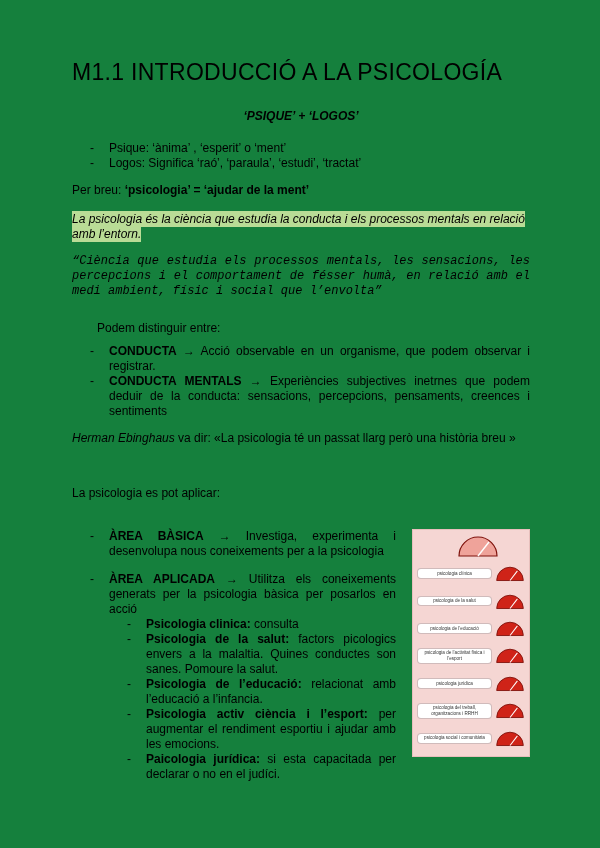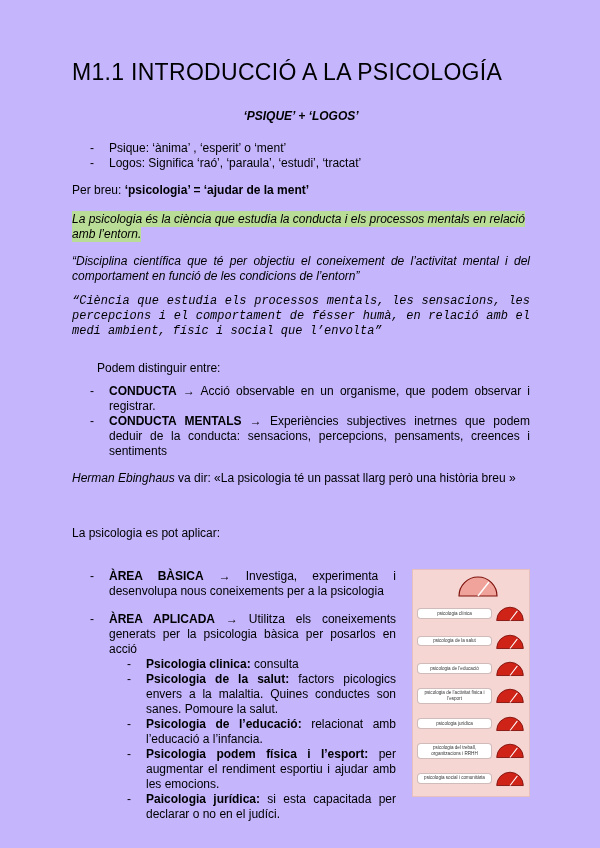--- a/index.html
+++ b/index.html
@@ -6,21 +6,21 @@
   html,body { background:#ffffff; }
   body {
     width:600px; height:848px;
     font-family:"Liberation Sans", sans-serif;
     color:#000;
     overflow:hidden;
   }
   .page {
     width:600px; height:848px;
     padding:58px 70px 40px 72px;
-    background:#c4b5fd;
+    background:#15803d;
     position:relative;
   }
   .title {
     font-size:23px; font-weight:400; letter-spacing:.3px;
     line-height:28px; margin-bottom:24px;
     white-space:nowrap;
   }
   .subtitle {
     text-align:center; font-size:12px; font-weight:bold; font-style:italic;
     line-height:13px; margin-bottom:18px;
@@ -93,21 +93,20 @@
 
   <ul class="dash">
     <li><span>Psique: ‘ànima’ , ‘esperit’ o ‘ment’</span></li>
     <li><span>Logos: Significa ‘raó’, ‘paraula’, ‘estudi’, ‘tractat’</span></li>
   </ul>
 
   <p class="para"><span>Per breu: </span><span class="b">‘psicologia’ = ‘ajudar de la ment’</span></p>
 
   <p class="body-text hl-wrap"><span class="hl">La psicologia és la ciència que estudia la conducta i els processos mentals en relació amb l’entorn.</span></p>
 
-  <p class="body-text quote">“Disciplina científica que té per objectiu el coneixement de l’activitat mental i del comportament en funció de les condicions de l’entorn”</p>
 
   <p class="body-text quote last">“Ciència que estudia els processos mentals, les sensacions, les percepcions i el comportament de fésser humà, en relació amb el medi ambient, físic i social que l’envolta”</p>
 
   <p class="body-text heading-line">Podem distinguir entre:</p>
 
   <ul class="dash distinguish">
     <li><span class="b">CONDUCTA</span><span> → Acció observable en un organisme, que podem observar i registrar.</span></li>
     <li><span class="b">CONDUCTA MENTALS</span><span> → Experiències subjectives inetrnes que podem deduir de la conducta: sensacions, percepcions, pensaments, creences i sentiments</span></li>
   </ul>
 
@@ -118,21 +117,21 @@
   <div class="columns">
 
     <div class="col-left">
       <ul class="dash">
         <li class="area-item"><span class="b">ÀREA BÀSICA</span><span> → Investiga, experimenta i desenvolupa nous coneixements per a la psicologia</span></li>
         <li class="area-item second"><span class="b">ÀREA APLICADA</span><span> → Utilitza els coneixements generats per la psicologia bàsica per posarlos en acció</span>
           <ul class="dash2">
             <li><span class="b">Psicologia clinica:</span><span> consulta</span></li>
             <li><span class="b">Psicologia de la salut:</span><span> factors picologics envers a la malaltia. Quines conductes son sanes. Pomoure la salut.</span></li>
             <li><span class="b">Psicologia de l’educació:</span><span> relacionat amb l’educació a l’infancia.</span></li>
-            <li><span class="b">Psicologia podem física i l’esport:</span><span> per augmentar el rendiment esportiu i ajudar amb les emocions.</span></li>
+            <li><span class="b">Psicologia activ ciència i l’esport:</span><span> per augmentar el rendiment esportiu i ajudar amb les emocions.</span></li>
             <li><span class="b">Paicologia jurídica:</span><span> si esta capacitada per declarar o no en el judíci.</span></li>
           </ul>
         </li>
       </ul>
     </div>
 
     <aside class="figure">
       <div class="fig-header">
         <svg class="gauge light" width="44" height="24" viewBox="0 0 44 24">
             <path class="disc" d="M3 22 A19 19 0 0 1 41 22 Z"></path>

